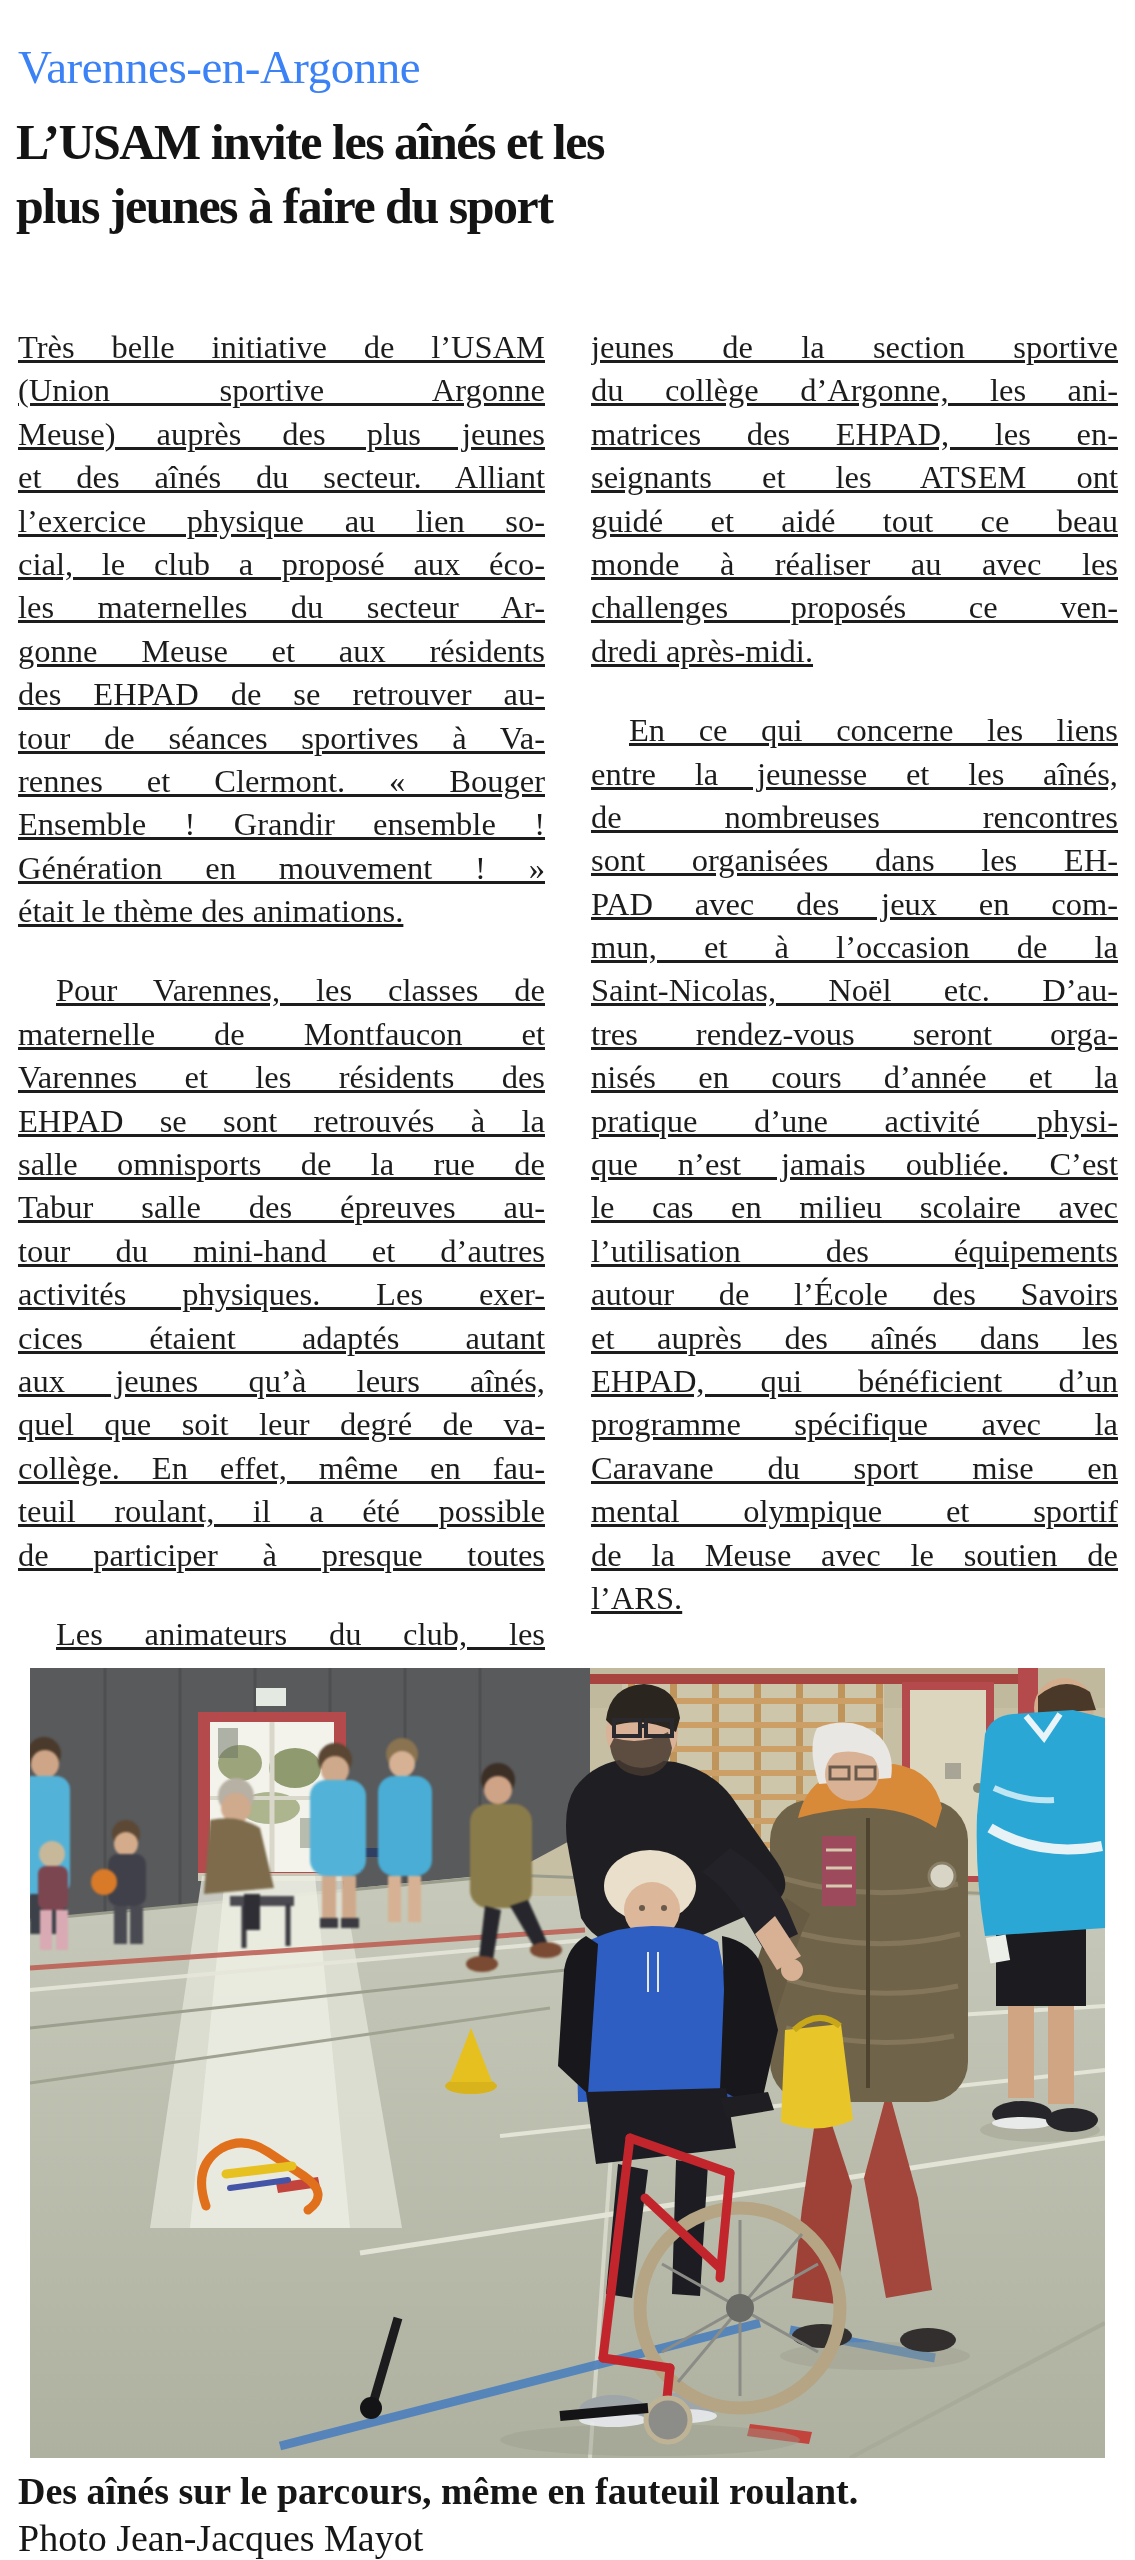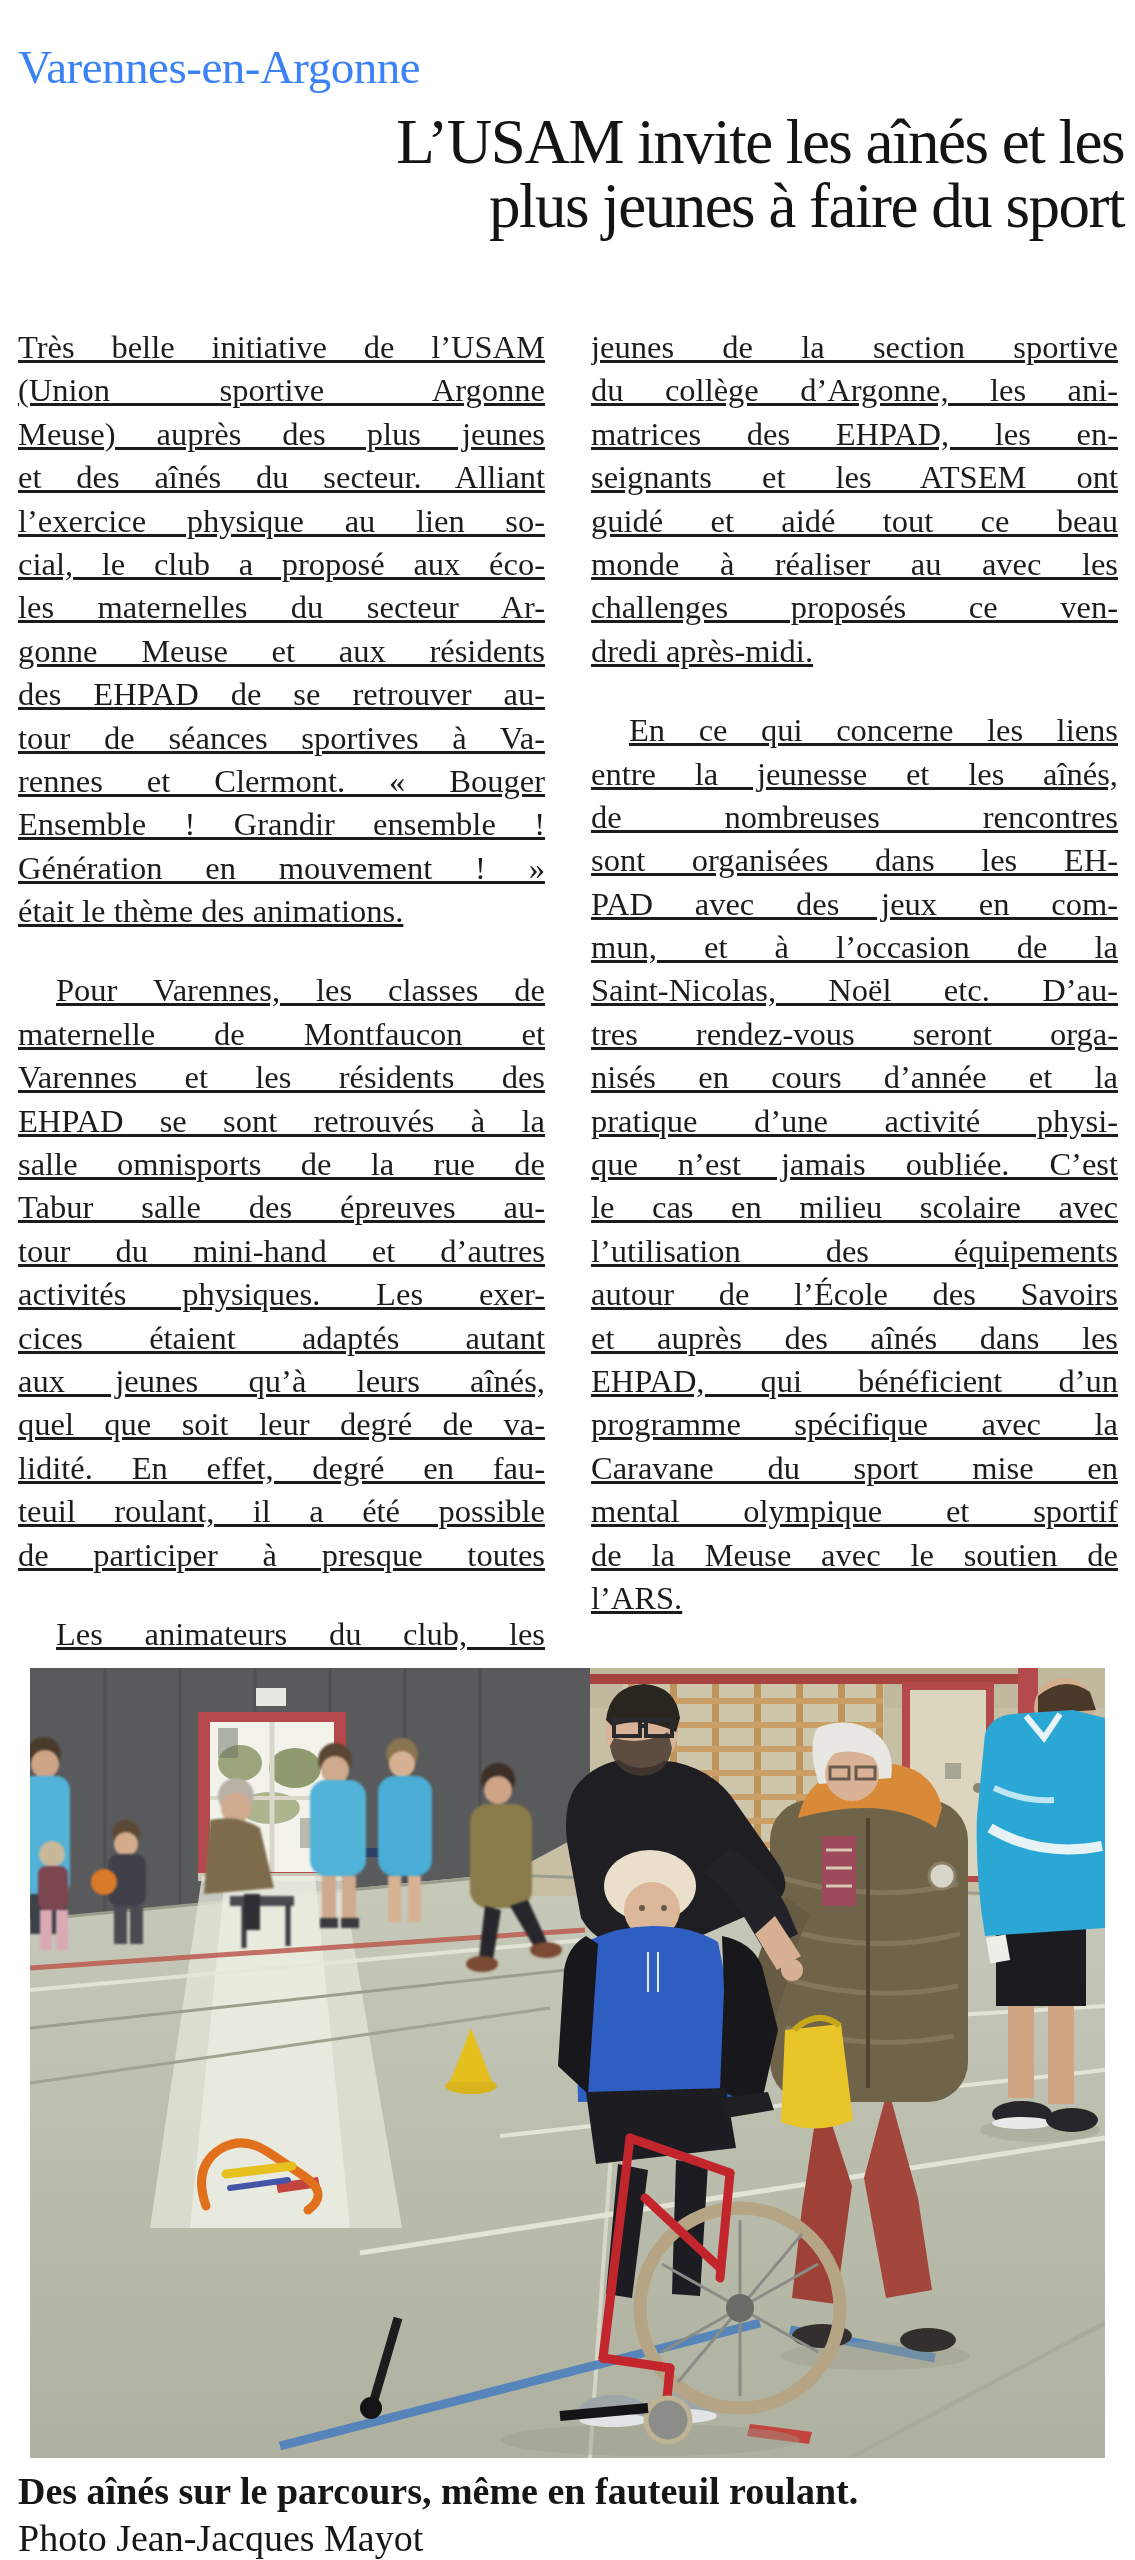--- a/index.html
+++ b/index.html
@@ -9,22 +9,22 @@
     font-family:"Liberation Serif", serif;
   }
   .kicker{
     position:absolute;left:18px;top:40px;
     font-size:47px;font-weight:400;letter-spacing:-.5px;
     color:#3b82f6;
     text-align:center;
   }
   .headline{
     position:absolute;left:16px;top:110px;width:1108px;
-    font-size:63px;line-height:64px;font-weight:400;
-    letter-spacing:-1.5px;color:#141414;text-align:right;
+    font-size:50px;line-height:64px;font-weight:700;
+    letter-spacing:-1.5px;color:#141414;
   }
   .hl-line{white-space:nowrap;}
   .columns{
     position:absolute;left:18px;top:326px;width:1100px;
     display:flex;gap:46px;color:#1c1c1c;text-decoration:underline;
   }
   .col{width:527px;font-size:32.5px;}
   .bline{
     height:43.4px;line-height:43.4px;
     text-align:justify;text-align-last:justify;
@@ -74,21 +74,21 @@
       <div class="bline">maternelle de Montfaucon et</div>
       <div class="bline">Varennes et les résidents des</div>
       <div class="bline">EHPAD se sont retrouvés à la</div>
       <div class="bline">salle omnisports de la rue de</div>
       <div class="bline">Tabur salle des épreuves au-</div>
       <div class="bline">tour du mini-hand et d’autres</div>
       <div class="bline">activités physiques. Les exer-</div>
       <div class="bline">cices étaient adaptés autant</div>
       <div class="bline">aux jeunes qu’à leurs aînés,</div>
       <div class="bline">quel que soit leur degré de va-</div>
-      <div class="bline">lidité. En effet, degré en fau-</div>
+      <div class="bline">collège. En effet, même en fau-</div>
       <div class="bline">teuil roulant, il a été possible</div>
       <div class="bline">de participer à presque toutes</div>
       <div class="bline indent">Les animateurs du club, les</div>
     </div>
   <div class="col">
       <div class="bline">jeunes de la section sportive</div>
       <div class="bline">du collège d’Argonne, les ani-</div>
       <div class="bline">matrices des EHPAD, les en-</div>
       <div class="bline">seignants et les ATSEM ont</div>
       <div class="bline">guidé et aidé tout ce beau</div>

